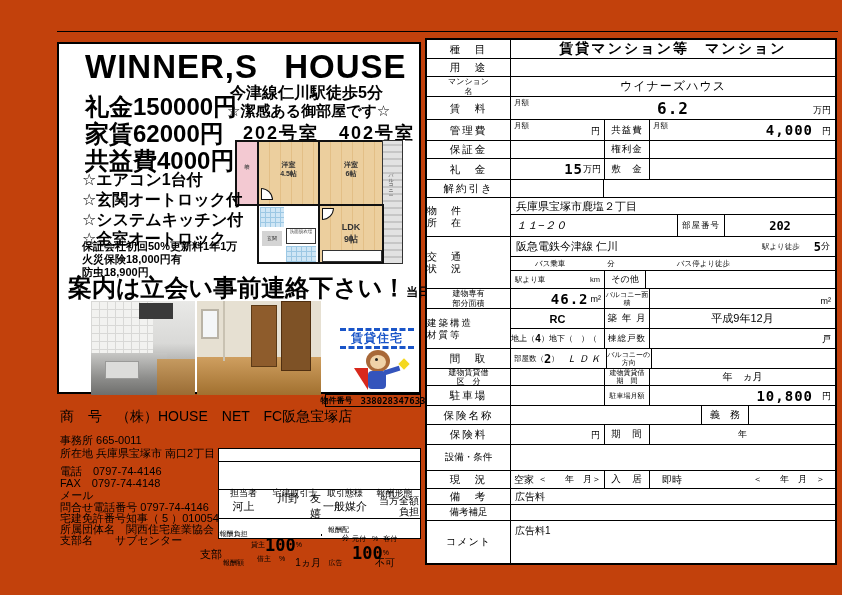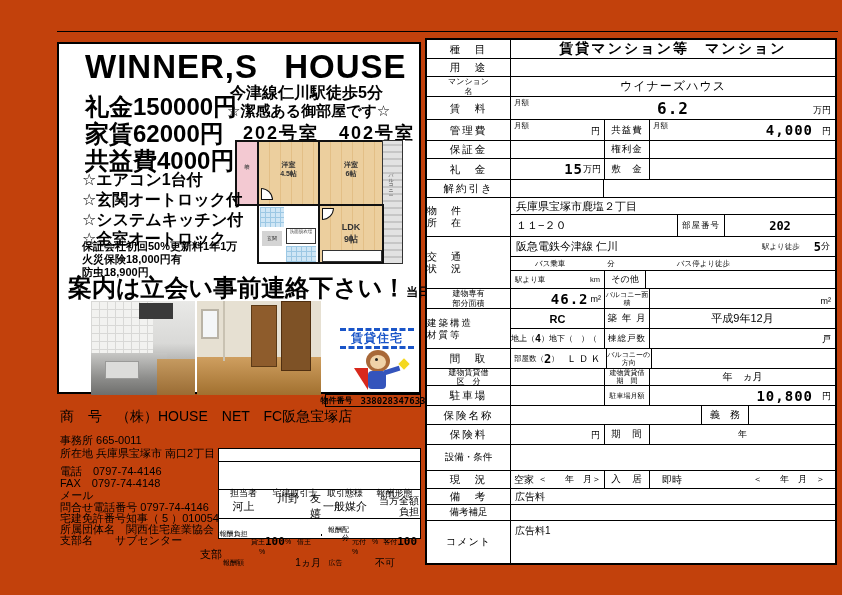--- a/index.html
+++ b/index.html
@@ -81,21 +81,21 @@
   .company .row { position:absolute; white-space:nowrap; }
   .c-name { font-size:14px; }
 
   
   .agent { position:absolute; left:218px; top:448px; width:203px; border:1.5px solid #000; background:#fff; font-size:9px; }
   .agent .tr { display:flex; border-bottom:1px solid #000; }
   .agent .tr:last-child { border-bottom:none; }
   .agent .td { border-right:1px solid #000; display:flex; align-items:center; justify-content:center; text-align:right;margin-top:44px; }
   .agent .td:last-child { border-right:none; }
   .a-tiny { font-size:7px; line-height:1.1; }
-  .a-num { font-family:"DejaVu Sans Mono",monospace; font-weight:700; font-size:11px; }
+  .a-num { font-family:"DejaVu Sans Mono",monospace; font-weight:700; font-size:17px; }
 
   .footer { position:absolute; left:430px; top:568px; display:flex; align-items:center; gap:5px; white-space:nowrap; }
   .f-mark { width:9px; height:9px; background:#777; transform:rotate(45deg); }
   .f-small { font-size:10px; }
   .f-big { font-size:13px; letter-spacing:3px; font-weight:500; }
 
   
   .spec { position:absolute; left:425px; top:38px; width:412px; border:2px solid #000; background:#fff; }
   .r { display:flex; align-items:stretch; border-bottom:1px solid #000; position:relative; }
   .r:last-child { border-bottom:none; }
@@ -350,21 +350,21 @@
     <div class="grp" style="border-bottom:1px solid #000;">
       <div class="grplbl">
         <div>物　件</div>
         <div>所　在</div>
       </div>
       <div class="grprows">
         <div class="sub" style="height:17px; align-items:center; padding-left:5px; font-size:11px;">
           <span>兵庫県宝塚市鹿塩２丁目</span>
         </div>
         <div class="sub" style="height:21px;">
-          <div style="flex:0 0 166px; display:flex; align-items:center; padding-left:5px; font-size:11px;">１１−２０</div>
+          <div style="flex:0 0 166px; display:flex; align-items:center; padding-left:5px; font-size:11px;font-style:italic;">１１−２０</div>
           <div class="midlbl" style="flex:0 0 48px; font-size:8.5px;">部屋番号</div>
           <div style="flex:1; display:flex; align-items:center; justify-content:center;">
             <span class="mednum">202</span>
           </div>
         </div>
       </div>
     </div>
 
     <div class="grp" style="border-bottom:1px solid #000;">
       <div class="grplbl">
@@ -433,21 +433,21 @@
         </div>
       </div>
     </div>
 
     <div class="r" style="height:20px;">
       <div class="lbl">間　取</div>
       <div class="half" style="white-space:nowrap;">
         <span class="tinylbl">部屋数（</span>
           <span class="mednum">2</span>
           <span class="tinylbl">）</span>
-        <span style="margin-left:8px; font-size:10px; letter-spacing:2px;">ＬＤＫ</span>
+        <span style="margin-left:8px; font-size:10px; letter-spacing:2px;font-style:italic;">ＬＤＫ</span>
       </div>
       <div class="midlbl sm">バルコニーの方向</div>
       <div class="rest"></div>
     </div>
 
     <div class="r" style="height:17px;">
       <div class="lbl sm">
         <div>建物賃貸借</div>
         <div>区　分</div>
       </div>

